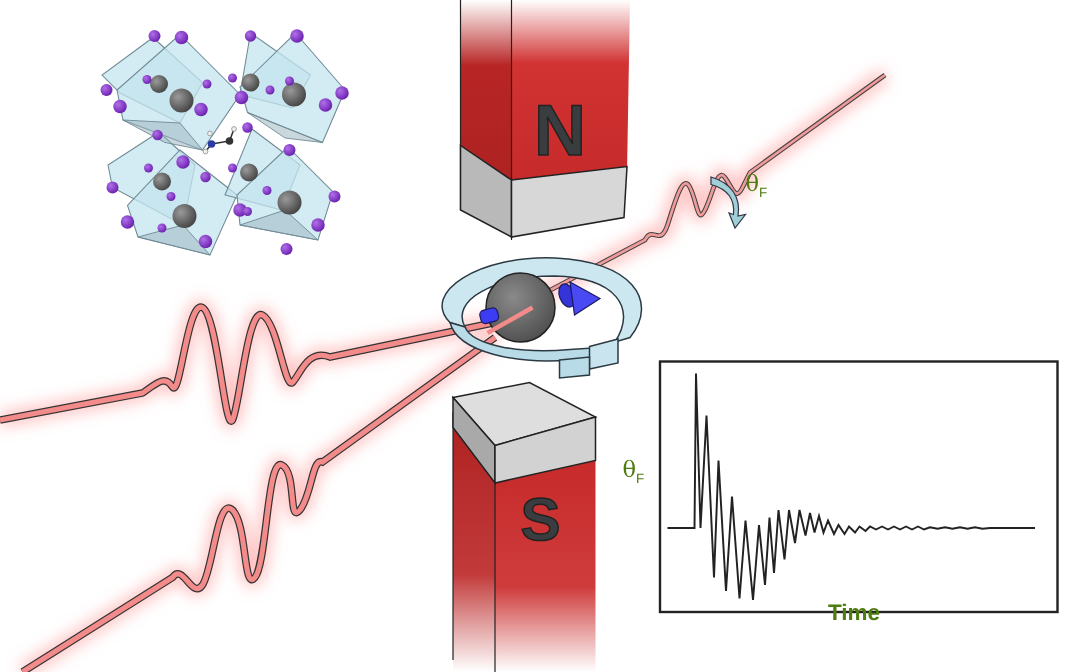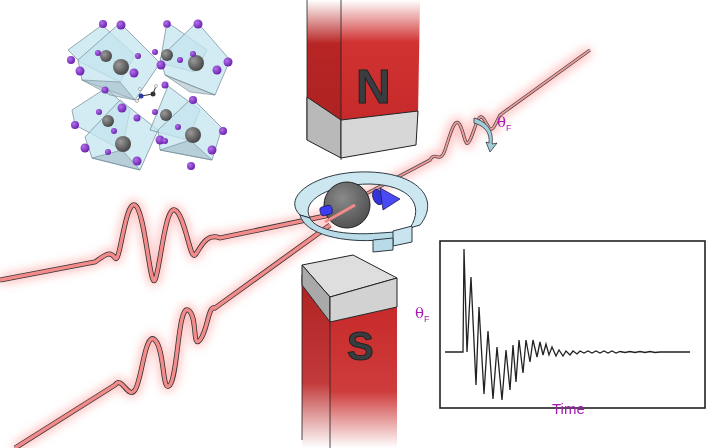--- a/index.html
+++ b/index.html
@@ -1,18 +1,18 @@
 <!DOCTYPE html>
 <html><head>
 <meta charset="utf-8">
 <style>
   html, body { margin: 0; padding: 0; background: #ffffff; }
   body { width: 720px; height: 448px; overflow: hidden; position: relative; font-family: "Liberation Sans", sans-serif; }
   #stage { position: absolute; left: 0; top: 0; width: 720px; height: 448px; }
-  .label { position: absolute; color: #a21caf; font-family: "Liberation Sans", sans-serif; }
+  .label { position: absolute; color: #4d7c0f; font-family: "Liberation Sans", sans-serif; }
   .theta { font-family: "DejaVu Serif", serif; font-size: 15px; }
   .theta sub { font-size: 9px; font-family: "Liberation Sans", sans-serif; }
   .pole { position: absolute; font-family: "Liberation Sans", sans-serif; font-weight: bold; color: #3a3d40; }
 </style>
 </head>
 <body>
 
 <svg id="stage" width="720" height="448" viewBox="0 0 720 448" xmlns="http://www.w3.org/2000/svg">
   <defs>
     <filter id="glow" x="-30%" y="-30%" width="160%" height="160%">
@@ -188,21 +188,21 @@
          L479,307 L484,394 L488,331 L493,399 L497,347 L502,400 L506,350 L510,390
          L513,345 L516,382 L519,340 L523,373 L526,340 L530,362 L533,340 L537,357
          L540,342 L543,355 L546,344 L549,355 L552,347 L556,356 L559,350 L563,356
          L566,351 L570,355 L573,351 L577,354 L580,351 L584,353 L588,351 L592,353
          L596,351 L600,353 L604,351 L608,353 L612,351 L616,353 L620,351.5 L625,352.5
          L630,351.5 L635,352.5 L640,351.5 L645,352.5 L650,351.5 L655,352.5 L660,352
          L670,352 L690,352"></path>
   </g>
 </svg>
 
-<div class="label" style="left:552px; top:400px; font-size:15px;">Time</div>
+<div class="label" style="left:552px; top:400px; font-size:15px;font-weight:bold;">Time</div>
 
 <div class="label theta" style="left:415px; top:304px;">
   <span>θ</span><sub>F</sub>
 </div>
 
 <div class="label theta" style="left:497px; top:113px;">
   <span>θ</span><sub>F</sub>
 </div>
 
 </body></html>

